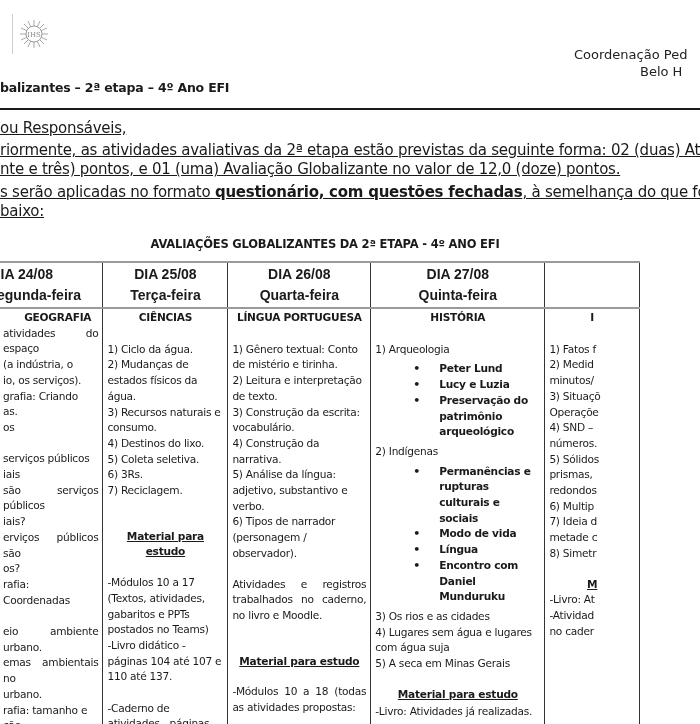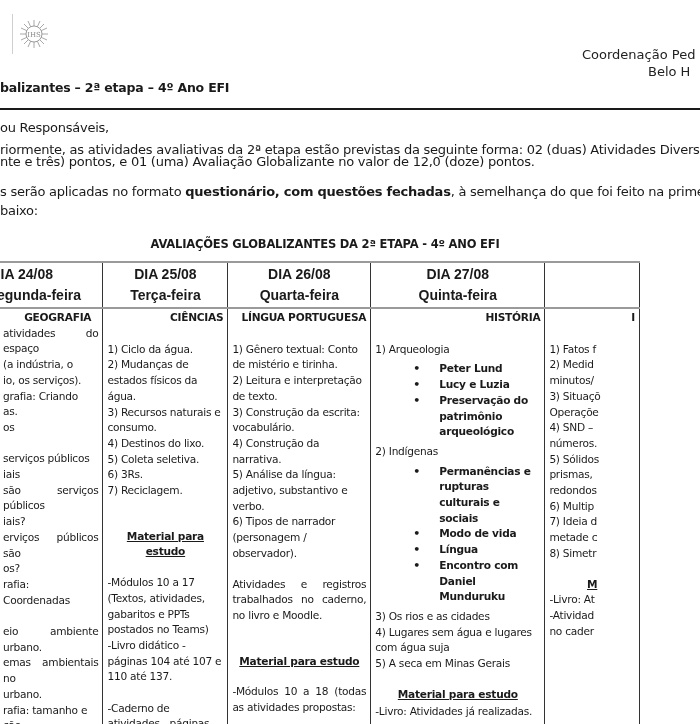--- a/index.html
+++ b/index.html
@@ -1,36 +1,36 @@
 <!DOCTYPE html>
 <html><head>
 <meta charset="utf-8">
 <style>
   html, body { margin:0; padding:0; background:#ffffff; }
   body { width:700px; height:724px; overflow:hidden; position:relative; font-family:"Liberation Sans", sans-serif; color:#1a1a1a; }
   .logo { position:absolute; left:4px; top:14px; display:flex; align-items:center;margin-left:8px; }
   .logo-bar { width:1px; height:40px; background:#cfcfcf; margin-right:6px; }
   .logo-seal { width:30px; height:30px; border-radius:50%; position:relative; }
   .logo-text { font-size:15px; line-height:15px; color:#8a8a8a; margin-left:4px; font-family:"DejaVu Sans", sans-serif; }
-  .coord { position:absolute; right:8px; top:46px; width:110px; font-size:13px; line-height:17px; color:#222; font-family:"DejaVu Sans", sans-serif; }
+  .coord { position:absolute; right:16px; top:46px; width:110px; font-size:13px; line-height:17px; color:#222; font-family:"DejaVu Sans", sans-serif; }
   .coord div { white-space:nowrap; }
   .coord .l1 { padding-left:0; }
   .coord .l2 { padding-left:66px; }
   .doc-title { position:absolute; left:0; top:80px; font-size:12.5px; font-weight:bold; font-family:"DejaVu Sans", sans-serif; letter-spacing:-0.2px; }
   .rule { position:absolute; left:0; right:0; top:108px; height:2px; background:#1a1a1a; }
-  .p { position:absolute; left:0; font-size:13px; line-height:20px; font-family:"DejaVu Sans", sans-serif; white-space:nowrap; letter-spacing:-0.25px; }
+  .p { position:absolute; left:0; font-size:15px; line-height:20px; font-family:"DejaVu Sans", sans-serif; white-space:nowrap; letter-spacing:-0.25px;text-decoration:underline; }
   .p b { font-weight:bold; }
   .table-title { position:absolute; left:0; width:650px; text-align:center; top:237px; font-size:11.5px; font-weight:bold; font-family:"DejaVu Sans", sans-serif; letter-spacing:-0.2px; }
   table.sched { position:absolute; left:-60px; top:261px; border-collapse:collapse; table-layout:fixed; }
   table.sched td, table.sched th { border:1px solid #333; vertical-align:top; padding:0; }
   table.sched tr.hdr th { border-top:2px solid #9a9a9a; border-bottom:2px solid #9a9a9a; font-family:"Liberation Sans", sans-serif; font-weight:bold; font-size:14px; text-align:center; height:44px; vertical-align:middle; }
   .hdr .d1 { display:block; line-height:20px; }
   .hdr .d2 { display:block; line-height:22px; }
   .cell { font-size:10.6px; line-height:15.7px; font-family:"DejaVu Sans", sans-serif; padding:1px 4px 2px 4px; letter-spacing:-0.25px; }
-  .subj { text-align:right; font-weight:bold; margin-bottom:6px; }
+  .subj { text-align:center; font-weight:bold; margin-bottom:6px; }
   .mat { text-align:center; font-weight:bold; text-decoration:underline;margin-top:15px; }
   .just { text-align:justify; text-align-last:left; }
   .gap { height:15px; }
   ul.bul { list-style:none; margin:4px; padding:0 0 0 34px;font-weight:bold; }
   ul.bul li { position:relative; padding-left:26px; }
   ul.bul li::before { content:"\2022"; position:absolute; left:0; top:0; font-size:11px; }
   .clipcol { overflow:hidden; white-space:nowrap; }
 </style>
 </head>
 <body>
@@ -56,21 +56,21 @@
 <div class="coord">
   <div class="l1">Coordenação Ped</div>
   <div class="l2">Belo H</div>
 </div>
 
 <div class="doc-title">balizantes – 2ª etapa – 4º Ano EFI</div>
 <div class="rule"></div>
 
 <div class="p" style="top:118px">ou Responsáveis,</div>
 <div class="p" style="top:140px">riormente, as atividades avaliativas da 2ª etapa estão previstas da seguinte forma: 02 (duas) Atividades Diversificadas distribuídas</div>
-<div class="p" style="top:152px">nte e três) pontos, e 01 (uma) Avaliação Globalizante no valor de 12,0 (doze) pontos.</div>
+<div class="p" style="top:159px">nte e três) pontos, e 01 (uma) Avaliação Globalizante no valor de 12,0 (doze) pontos.</div>
 <div class="p" style="top:182px"><span>s serão aplicadas no formato </span><b>questionário, com questões fechadas</b><span>, à semelhança do que foi feito na primeira etapa, no período</span></div>
 <div class="p" style="top:201px">baixo:</div>
 
 <div class="table-title">AVALIAÇÕES GLOBALIZANTES DA 2ª ETAPA - 4º ANO EFI</div>
 
 <table class="sched">
   <colgroup>
     <col style="width:173px">
       <col style="width:165px">
       <col style="width:184px">

